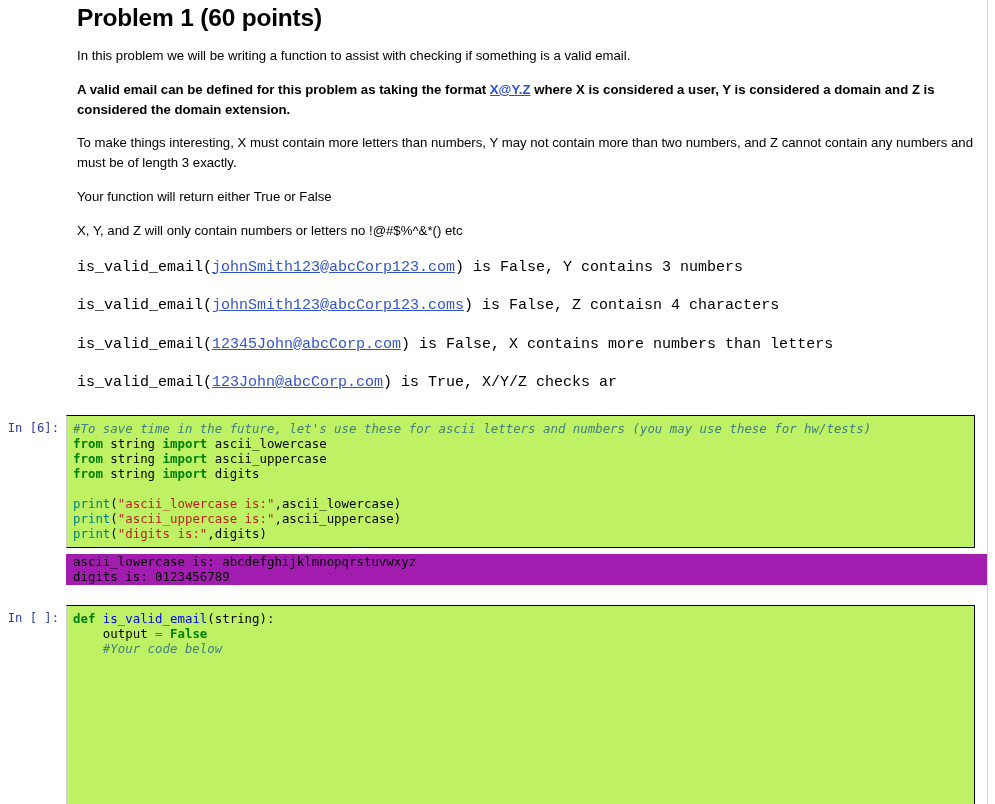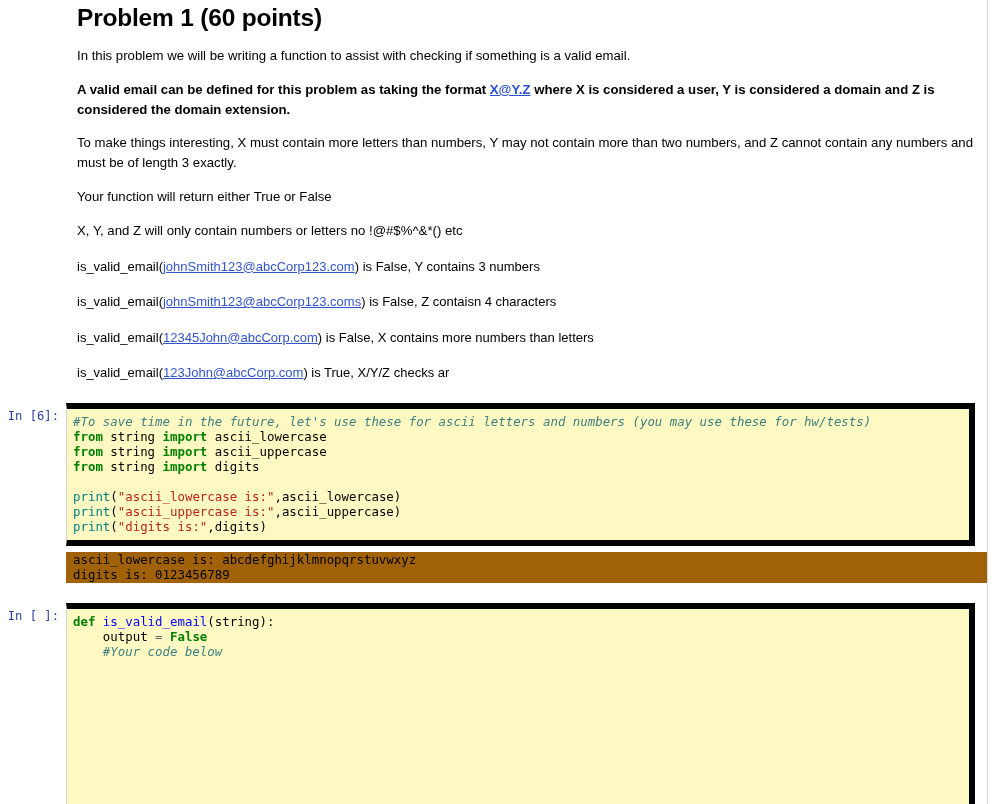--- a/index.html
+++ b/index.html
@@ -53,24 +53,25 @@
     margin: 14px 0 0 0;
   }
   .md-p.bold {
     font-weight: bold;
   }
   .md-p a, .inline-link {
     color: #2a4fd7;
     text-decoration: underline;
   }
   .ex-line {
-    font-size: 13px;
+    font-size: 15px;
     line-height: 1.5;
     color: #000000;
     margin: 16px 0 0 0;
+    font-family: Liberation Mono, monospace;
   }
   .ex-line .inline-link { color: #3355cc; }
 
   
   .cell {
     display: flex;
     align-items: flex-start;
     width: 100%;
   }
   .prompt {
@@ -80,22 +81,22 @@
     padding-right: 7px;
     padding-top: 6px;
     font-family: "DejaVu Sans Mono", monospace;
     font-size: 12.2px;
     color: #303f9f;
     white-space: pre;
     user-select: none;
   }
   .input-area {
     flex: 1 1 auto;
-    background: #fef9c3;
-    border: 6px solid #000000;
+    background: #bef264;
+    border: 1px solid #000000;
     border-left: 1px solid #cfcfcf;
     margin-right: 12px;
     padding: 5px 4px 6px 6px;
     overflow: hidden;
   }
   .code {
     font-family: "DejaVu Sans Mono", monospace;
     font-size: 12.4px;
     line-height: 15.1px;
     color: #000000;
@@ -120,21 +121,21 @@
     align-items: flex-start;
     width: 100%;
     margin-top: 6px;
   }
   .out-prompt {
     width: 66px;
     flex: 0 0 66px;
   }
   .out-area {
     flex: 1 1 auto;
-    background: #a16207;
+    background: #a21caf;
     padding: 0 4px 0 7px;
   }
   .out-text {
     font-family: "DejaVu Sans Mono", monospace;
     font-size: 12.4px;
     line-height: 15.1px;
     color: #000000;
     white-space: pre;
     margin: 0;
   }

